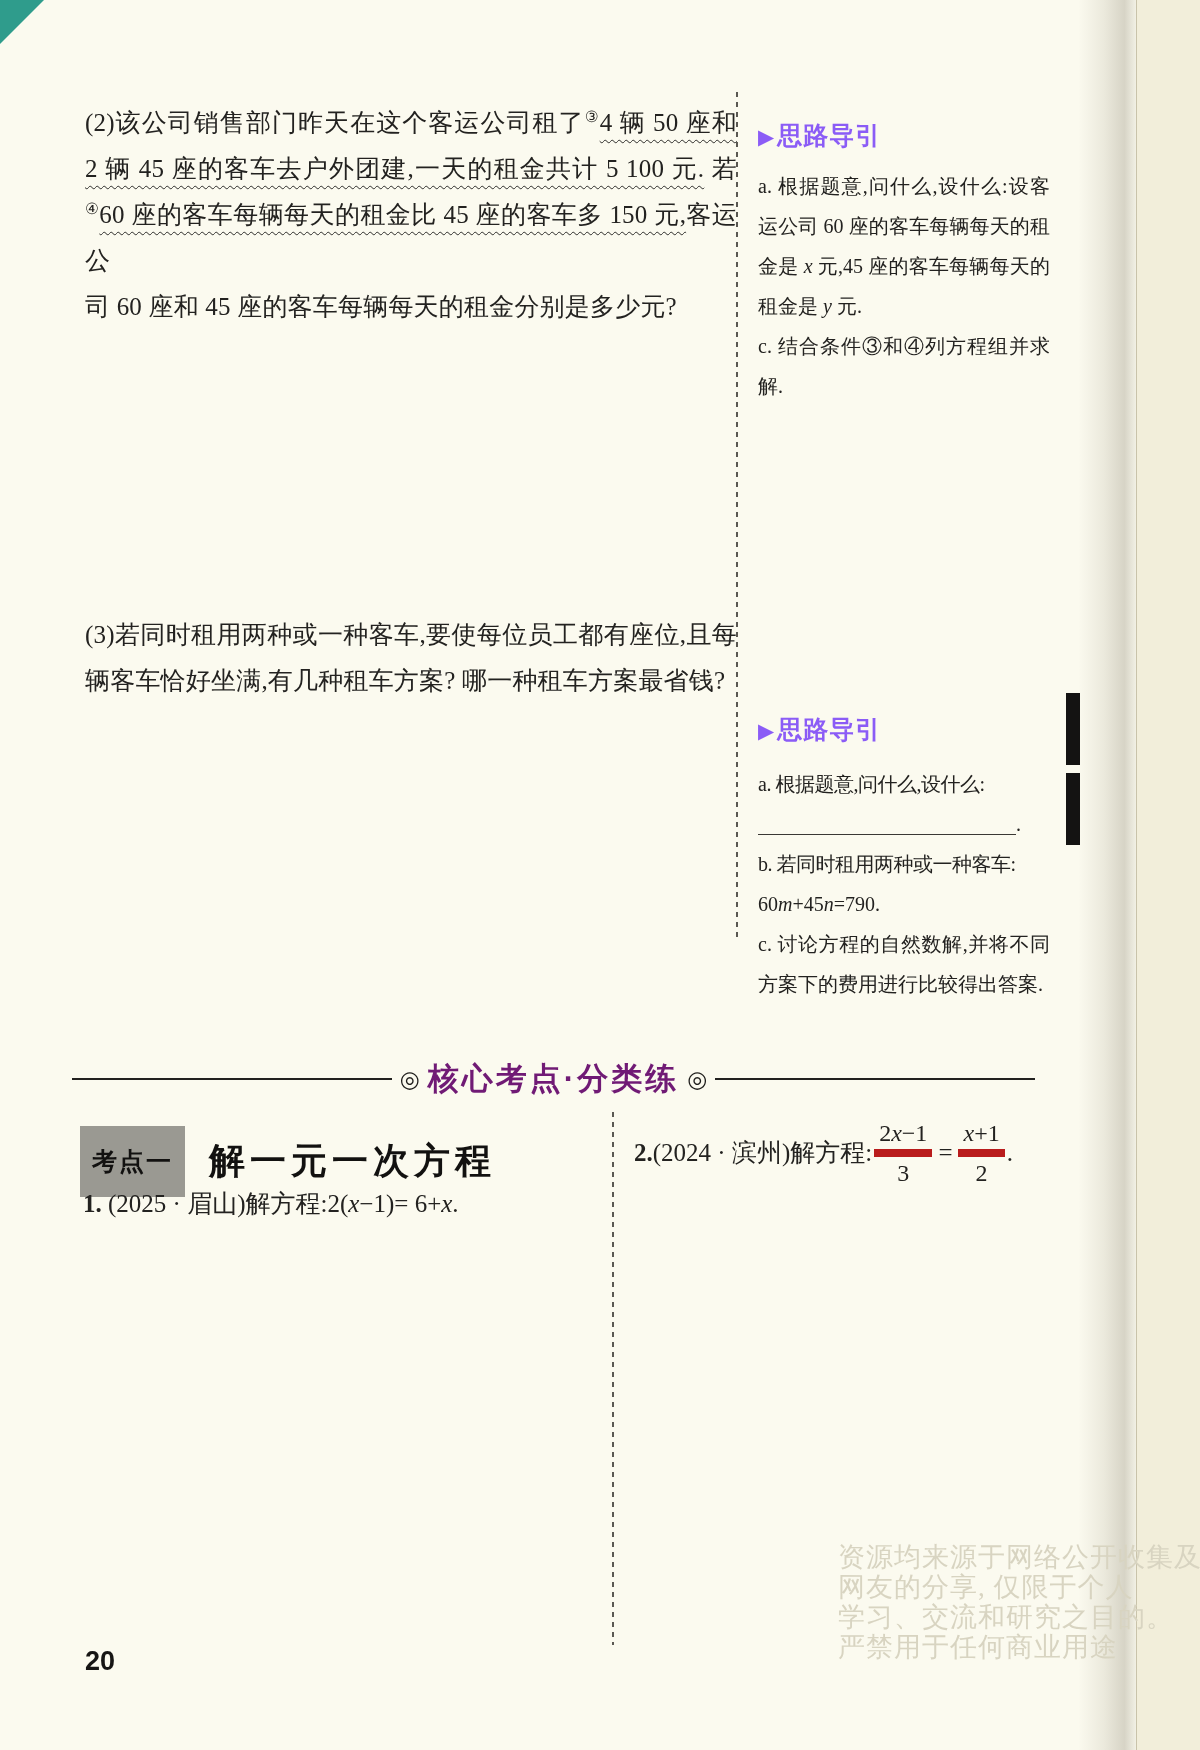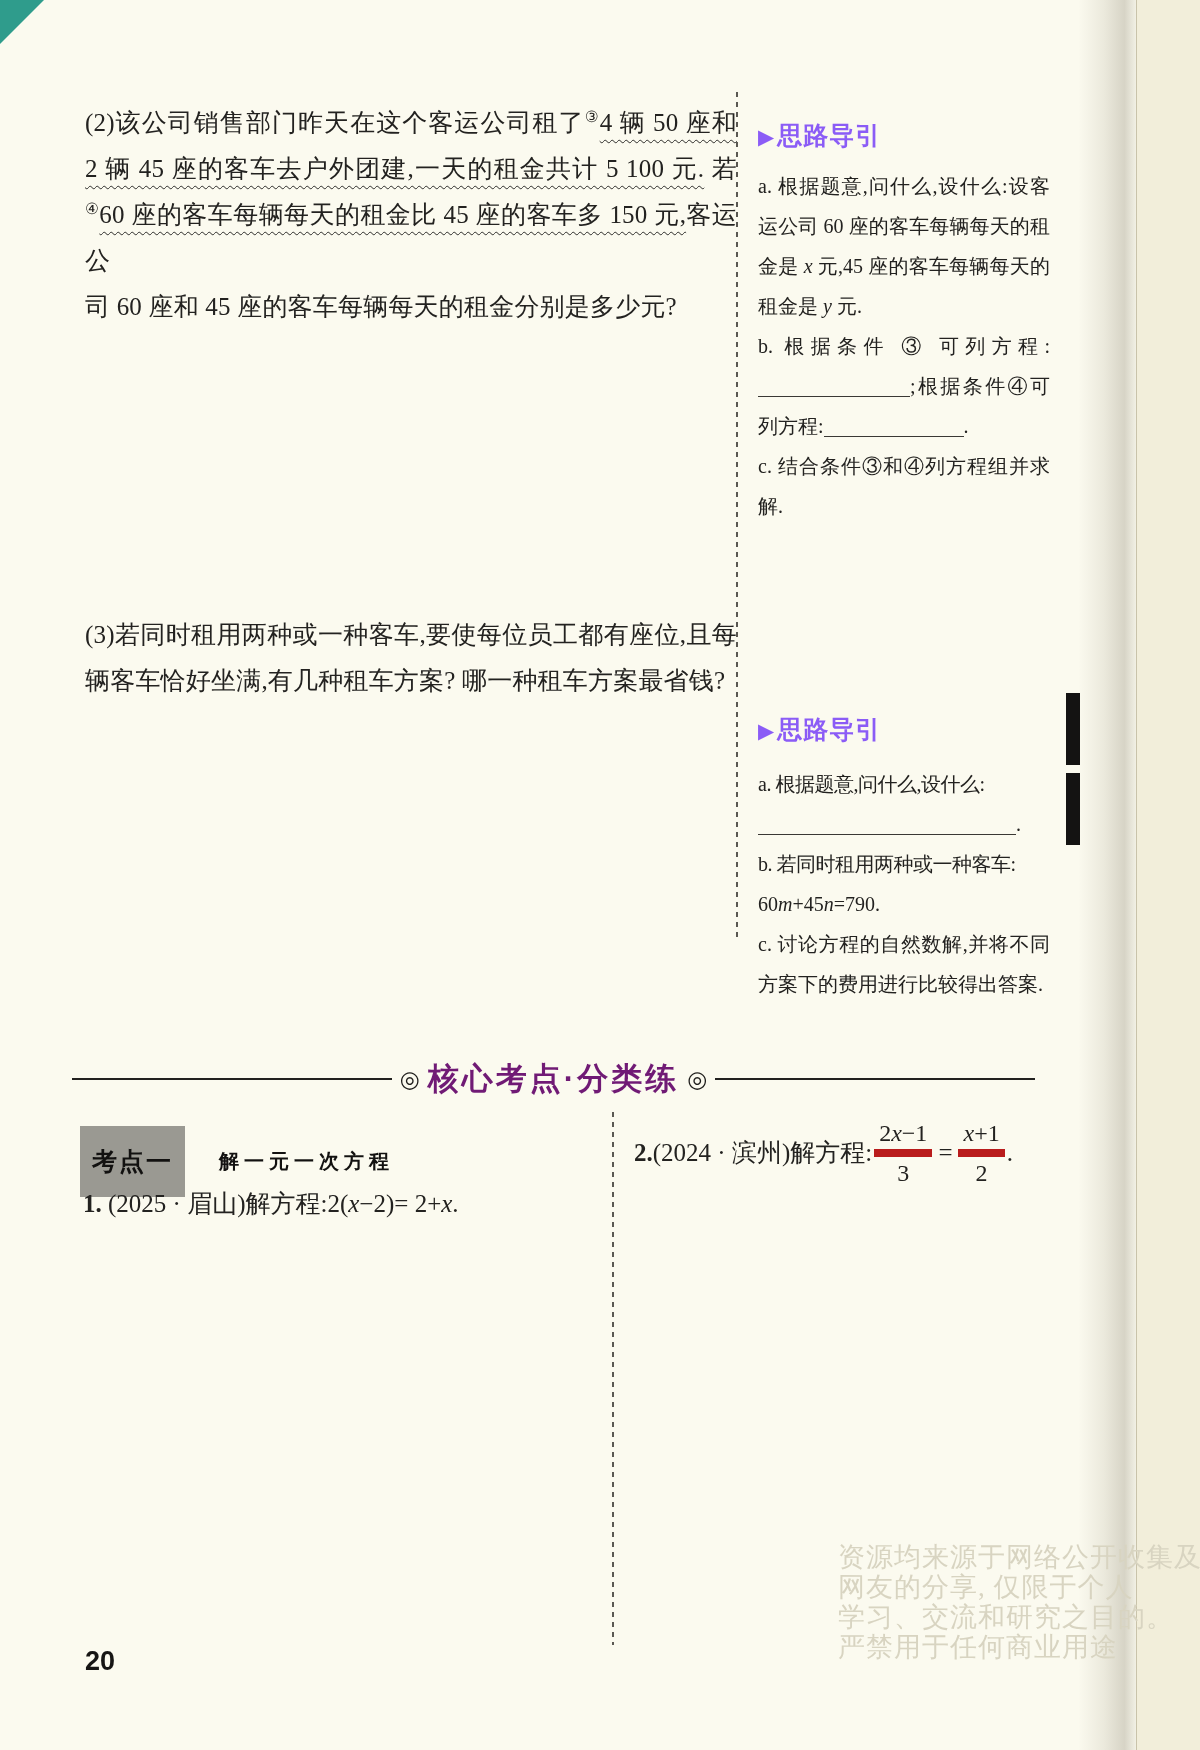--- a/index.html
+++ b/index.html
@@ -41,21 +41,21 @@
   .divider{position:absolute;left:72px;top:1058px;width:963px;display:flex;align-items:center;}
   .dline{flex:1;height:2.5px;background:#22211f;}
   .orn{font-size:23px;margin:0 8px;color:#1d1c1a;}
   .div-title{font-family:"Liberation Sans","DejaVu Sans",sans-serif;font-weight:bold;
              font-size:31px;letter-spacing:3px;color:#701a75;text-align:right;}
   
   .topic{position:absolute;left:80px;top:1126px;display:flex;align-items:center;}
   .badge{background:#9a9992;color:#121110;font-family:"Liberation Sans","DejaVu Sans",sans-serif;
          font-weight:bold;font-size:25px;padding:19px 12px;letter-spacing:2px;}
   .topic-title{font-family:"Liberation Sans","DejaVu Sans",sans-serif;font-weight:bold;
-               font-size:20px;letter-spacing:5px;margin-left:34px;color:#121110;}
+               font-size:36px;letter-spacing:5px;margin-left:24px;color:#121110;}
   
   .prob{position:absolute;font-size:25px;line-height:44px;}
   .prob1{left:83px;top:1182px;width:515px;}
   .prob2{left:634px;top:1118px;width:430px;display:flex;align-items:center;flex-wrap:nowrap;}
   .pnum{font-weight:bold;}
   .frac{display:inline-flex;flex-direction:column;text-align:center;vertical-align:middle;
         line-height:1.25;font-size:24px;margin:0 2px;}
   .frac .num{border-bottom:8px solid #b91c1c;padding:0 5px 1px;}
   .frac .den{padding-top:1px;}
   .eqsign{margin:0 4px;}
@@ -92,21 +92,20 @@
   <div class="q q3">
     <div class="q-line"><span>(3)若同时租用两种或一种客车,要使每位员工都有座位,且每</span></div>
     <div class="q-line last"><span>辆客车恰好坐满,有几种租车方案? 哪一种租车方案最省钱?</span></div>
   </div>
 
   <div class="vsep vsep1"></div>
 
   <div class="sb sb1">
     <div class="sb-title"><span class="tri">▶</span><span>思路导引</span></div>
     <p class="gap-top"><span>a. 根据题意,问什么,设什么:设客运公司 60 座的客车每辆每天的租金是 </span><i>x</i><span> 元,45 座的客车每辆每天的租金是 </span><i>y</i><span> 元.</span></p>
-    <p><span>b. 根据条件 ③ 可列方程:</span><span class="blank bw1"></span><span>;根据条件④可列方程:</span><span class="blank bw2"></span><span>.</span></p>
     <p><span>c. 结合条件③和④列方程组并求解.</span></p>
   </div>
 
   <div class="sb sb2">
     <div class="sb-title"><span class="tri">▶</span><span>思路导引</span></div>
     <p class="gap-top nowrap"><span>a. 根据题意,问什么,设什么:</span></p>
     <p><span class="blank bw3"></span><span>.</span></p>
     <p class="nowrap"><span>b. 若同时租用两种或一种客车:</span></p>
     <p class="eqline"><span>60</span><i>m</i><span>+45</span><i>n</i><span>=790.</span></p>
     <p><span>c. 讨论方程的自然数解,并将不同方案下的费用进行比较得出答案.</span></p>
@@ -121,21 +120,21 @@
   </div>
 
   <div class="topic">
     <span class="badge">考点一</span>
     <span class="topic-title">解一元一次方程</span>
   </div>
 
   <div class="vsep vsep2"></div>
 
   <div class="prob prob1">
-    <span class="pnum">1.</span><span> (2025 · 眉山)解方程:2(</span><i>x</i><span>−2)= 2+</span><i>x</i><span>.</span>
+    <span class="pnum">1.</span><span> (2025 · 眉山)解方程:2(</span><i>x</i><span>−1)= 6+</span><i>x</i><span>.</span>
   </div>
 
   <div class="prob prob2">
     <span class="pnum">2.</span>
     <span> (2024 · 滨州)解方程:</span>
     <span class="frac">
       <span class="num"><span>2</span><i>x</i><span>−1</span></span>
       <span class="den">3</span>
     </span>
     <span class="eqsign">=</span>

